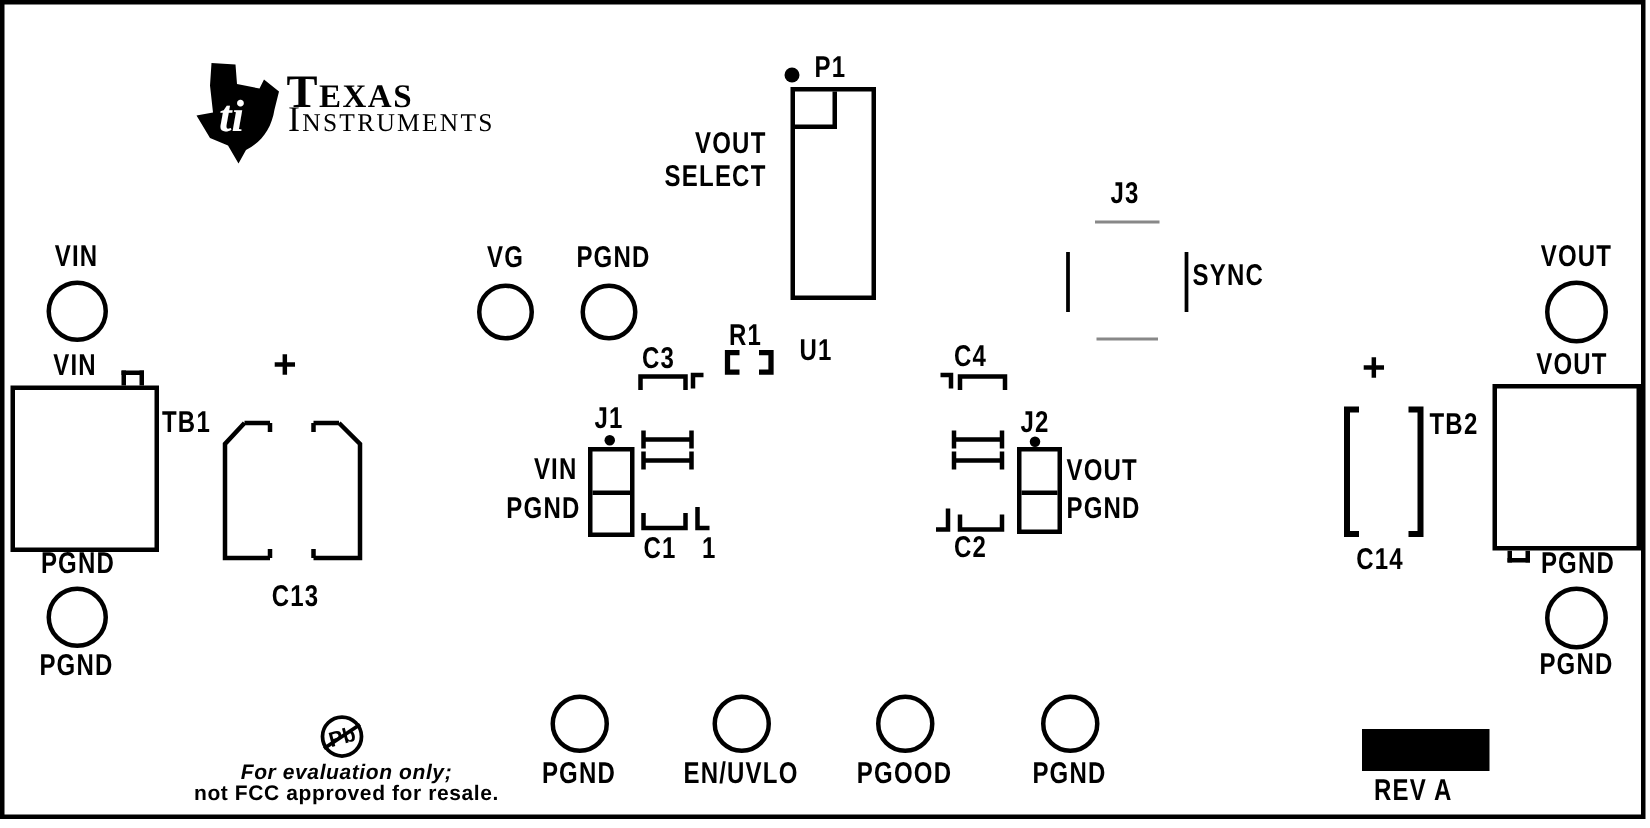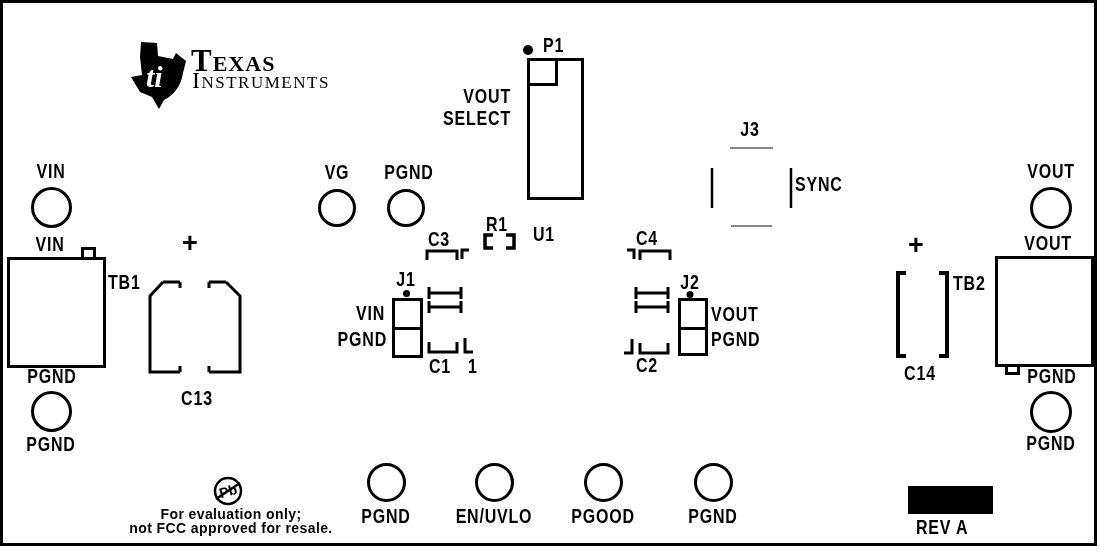--- a/index.html
+++ b/index.html
@@ -134,15 +134,15 @@
 <div class="lbl c" style="left:998px; top:232px; width:100px;">VOUT</div>
 <div class="lbl l" style="left:953px; top:272px;">TB2</div>
 <div class="plus" style="left:908px; top:230px;">+</div>
 <div class="lbl c" style="left:870px; top:362px; width:100px;">C14</div>
 <div class="lbl c" style="left:1002px; top:365px; width:100px;">PGND</div>
 <div class="lbl c" style="left:1001px; top:432px; width:100px;">PGND</div>
 <div class="lbl c" style="left:326px; top:505px; width:120px;">PGND</div>
 <div class="lbl c" style="left:434px; top:505px; width:120px;">EN/UVLO</div>
 <div class="lbl c" style="left:543px; top:505px; width:120px;">PGOOD</div>
 <div class="lbl c" style="left:653px; top:505px; width:120px;">PGND</div>
-<div class="lbl small c" style="left:121px; top:506px; width:220px;">For evaluation only;</div>
+<div class="lbl small c" style="left:121px; top:506px; width:220px;font-style:italic;">For evaluation only;</div>
 <div class="lbl small c" style="left:121px; top:520px; width:220px;">not FCC approved for resale.</div>
 <div class="lbl l" style="left:916px; top:516px;">REV A</div>
 
 </body></html>

